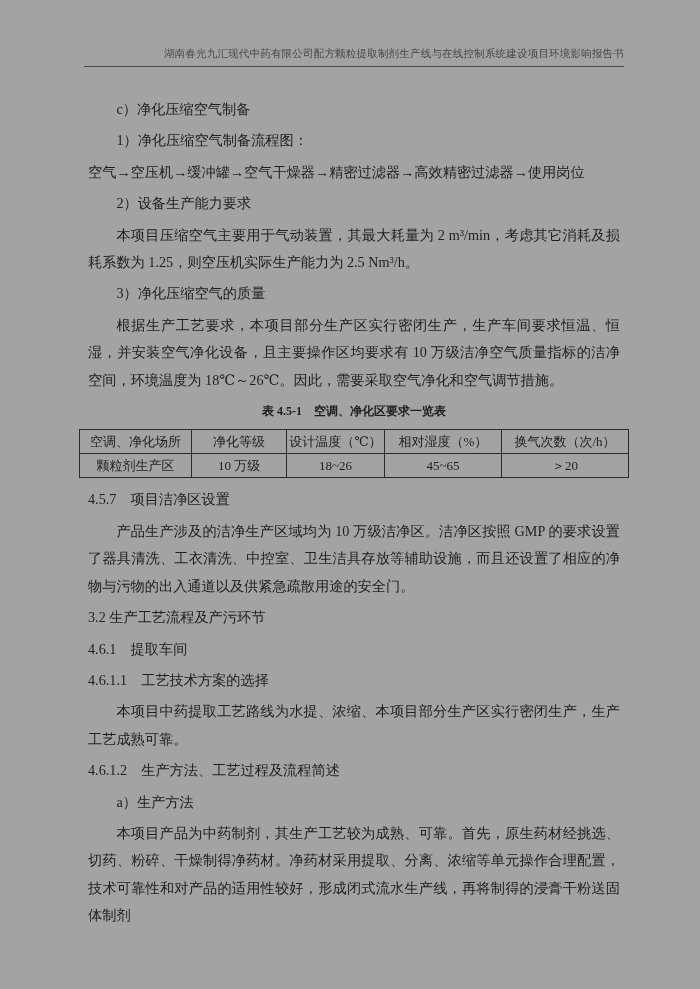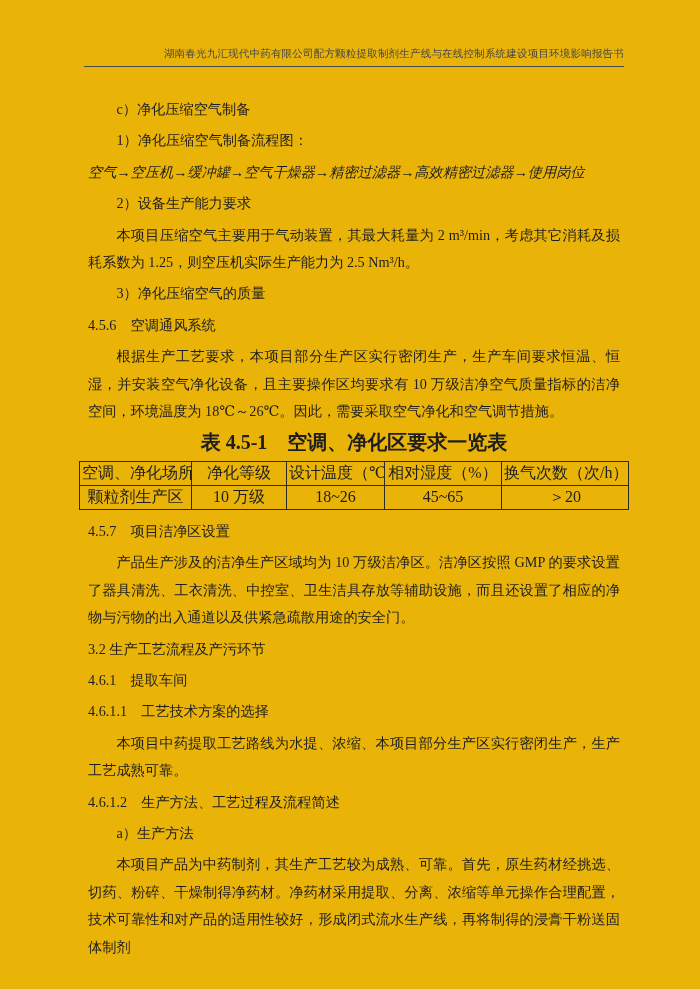--- a/index.html
+++ b/index.html
@@ -1,21 +1,21 @@
 <!DOCTYPE html>
 <html><head>
 <meta charset="utf-8">
 <style>
   html, body { margin: 0; padding: 0; background: #e8e8e8; }
   .page {
     position: relative;
     width: 700px;
     height: 989px;
     margin: 0 auto;
-    background: #eab308;
+    background: #a3a3a3;
     font-family: "Liberation Serif", "DejaVu Serif", serif;
     color: #1e1e1e;
     overflow: hidden;
   }
   .running-head {
     position: absolute;
     top: 47px;
     left: 84px;
     right: 76px;
     text-align: right;
@@ -31,35 +31,35 @@
     top: 92px;
     left: 84px;
     width: 540px;
     font-size: 14.2px;
     line-height: 27.4px;
     text-align: justify;
     text-justify: inter-ideograph;
   }
   .content > div, .content > p { margin: 4px; padding: 0; }
   .indent { text-indent: 2em; }
-  .noindent { text-indent: 0; font-style: italic; }
+  .noindent { text-indent: 0; }
   .section-heading { text-indent: 0; }
   .table-caption {
     text-align: center;
     text-indent: 0;
     font-weight: 600;
-    font-size: 20px;
+    font-size: 12px;
   }
   table.req-table {
     border-collapse: collapse;
     table-layout: fixed;
     width: 549px;
     margin: 3px 0 8px -5px;
     border: 1.6px solid #2b2b2b;
-    font-size: 16px;
+    font-size: 13px;
     line-height: normal;
     padding-left: 47px;
   }
   table.req-table th, table.req-table td {
     border: 1px solid #2b2b2b;
     height: 23px;
     text-align: center;
     vertical-align: middle;
     font-weight: normal;
     padding: 0 2px;
@@ -85,21 +85,20 @@
 
   <div class="content">
 
     <div class="indent">c）净化压缩空气制备</div>
     <div class="indent">1）净化压缩空气制备流程图：</div>
     <div class="noindent">空气→空压机→缓冲罐→空气干燥器→精密过滤器→高效精密过滤器→使用岗位</div>
     <div class="indent">2）设备生产能力要求</div>
     <p class="indent">本项目压缩空气主要用于气动装置，其最大耗量为 2 m³/min，考虑其它消耗及损耗系数为 1.25，则空压机实际生产能力为 2.5 Nm³/h。</p>
     <div class="indent">3）净化压缩空气的质量</div>
 
-    <div class="section-heading">4.5.6　空调通风系统</div>
     <p class="indent">根据生产工艺要求，本项目部分生产区实行密闭生产，生产车间要求恒温、恒湿，并安装空气净化设备，且主要操作区均要求有 10 万级洁净空气质量指标的洁净空间，环境温度为 18℃～26℃。因此，需要采取空气净化和空气调节措施。</p>
 
     <div class="table-caption">表 4.5-1　空调、净化区要求一览表</div>
 
     <table class="req-table">
       <colgroup>
         <col style="width:112px">
         <col style="width:95px">
         <col style="width:98px">
         <col style="width:117px">

